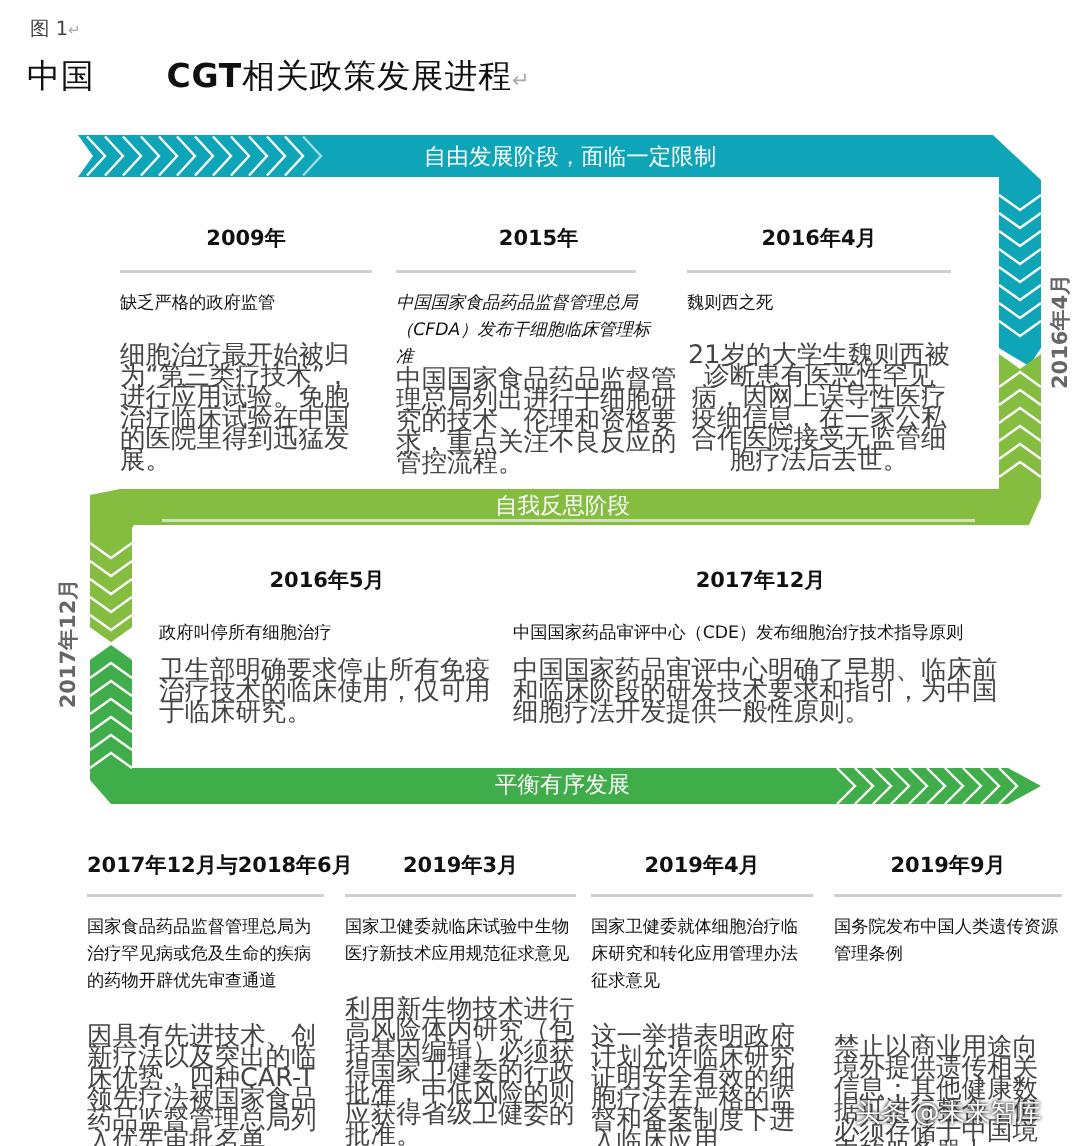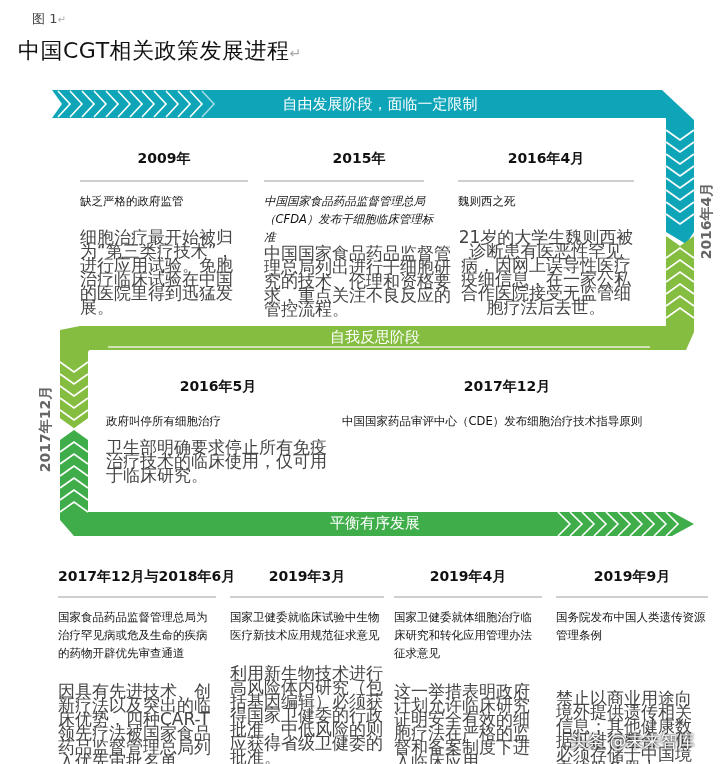--- a/index.html
+++ b/index.html
@@ -1,21 +1,21 @@
 <!DOCTYPE html>
 <html><head>
 <meta charset="utf-8">
 <style>
   html,body{margin:0;padding:0;background:#fff;}
   body{width:724px;height:764px;position:relative;overflow:hidden;font-family:"DejaVu Sans","Liberation Sans",sans-serif;color:#222;}
   .abs{position:absolute;}
-  .fig-label{left:32px;top:10px;font-size:13px;color:#444;}
+  .fig-label{left:20px;top:10px;font-size:13px;color:#444;}
   .mark{color:#aaa;font-size:10px;}
   .title{left:18px;top:36px;font-size:22px;color:#111;letter-spacing:0.5px;}
-  .title b{font-weight:normal;}
+  .title b{font-weight:bold;margin-left:48px;}
   svg.bands{position:absolute;left:0;top:0;}
   .band-label{color:#fff;font-size:15px;text-align:center;white-space:nowrap;}
   .year{font-weight:bold;font-size:14px;color:#111;text-align:center;white-space:nowrap;}
   .rule{height:2px;background:#cfcfcf;}
   .head{font-size:11.5px;color:#111;line-height:18px;}
   .body{font-size:17px;color:#444;line-height:14px;}
   .vside{font-weight:bold;font-size:14px;color:#666;white-space:nowrap;transform:rotate(-90deg);transform-origin:center center;}
   .watermark{font-size:17px;color:#fff;text-shadow:0 0 3px #333,0 0 2px #333;white-space:nowrap;}
 </style>
 </head>
@@ -116,20 +116,21 @@
 </div>
 
 <div class="abs" style="left:106px;top:378px;width:224px;">
   <div class="year">2016年5月</div>
   <div class="head" style="margin-top:16px;">政府叫停所有细胞治疗</div>
   <div class="body" style="margin-top:10px;">卫生部明确要求停止所有免疫治疗技术的临床使用，仅可用于临床研究。</div>
 </div>
 <div class="abs" style="left:342px;top:378px;width:330px;">
   <div class="year">2017年12月</div>
   <div class="head" style="margin-top:16px;">中国国家药品审评中心（CDE）发布细胞治疗技术指导原则</div>
+  <div class="body" style="margin-top:10px;">中国国家药品审评中心明确了早期、临床前和临床阶段的研发技术要求和指引，为中国细胞疗法开发提供一般性原则。</div>
 </div>
 
 <div class="abs" style="left:58px;top:568px;width:158px;">
   <div class="year">2017年12月与2018年6月</div>
   <div class="rule" style="margin-top:10px;"></div>
   <div class="head" style="margin-top:10px;">国家食品药品监督管理总局为治疗罕见病或危及生命的疾病的药物开辟优先审查通道</div>
   <div class="body" style="margin-top:22px;">因具有先进技术、创新疗法以及突出的临床优势，四种CAR-T领先疗法被国家食品药品监督管理总局列入优先审批名单。</div>
 </div>
 <div class="abs" style="left:230px;top:568px;width:154px;">
   <div class="year">2019年3月</div>

